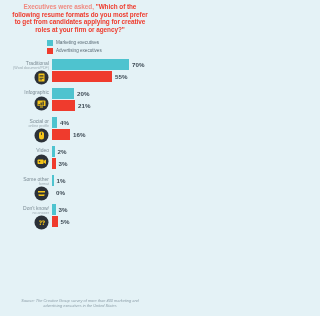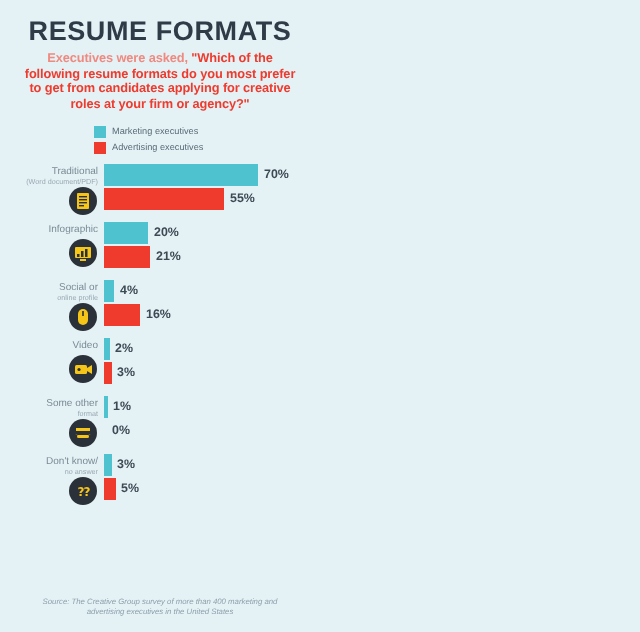--- a/index.html
+++ b/index.html
@@ -132,21 +132,20 @@
     padding:0 12px;
   }
 
   svg{display:block;}
 </style>
 </head>
 <body>
 
 <div class="page">
 
-  <div class="title">RESUME FORMATS</div>
 
   <div class="subtitle">
     <span class="lead">Executives were asked,</span>
     <span>"Which of the following resume formats do you most prefer to get from candidates applying for creative roles at your firm or agency?"</span>
   </div>
 
   <div class="legend">
     <div class="legend-row">
       <span class="legend-swatch teal"></span>
       <span class="legend-label">Marketing executives</span>

